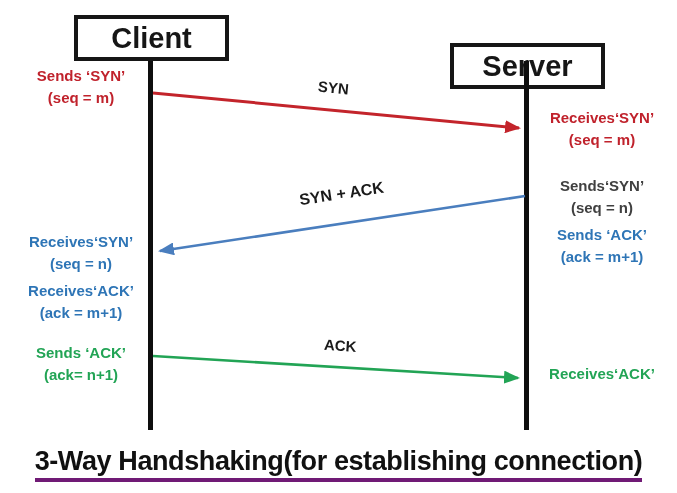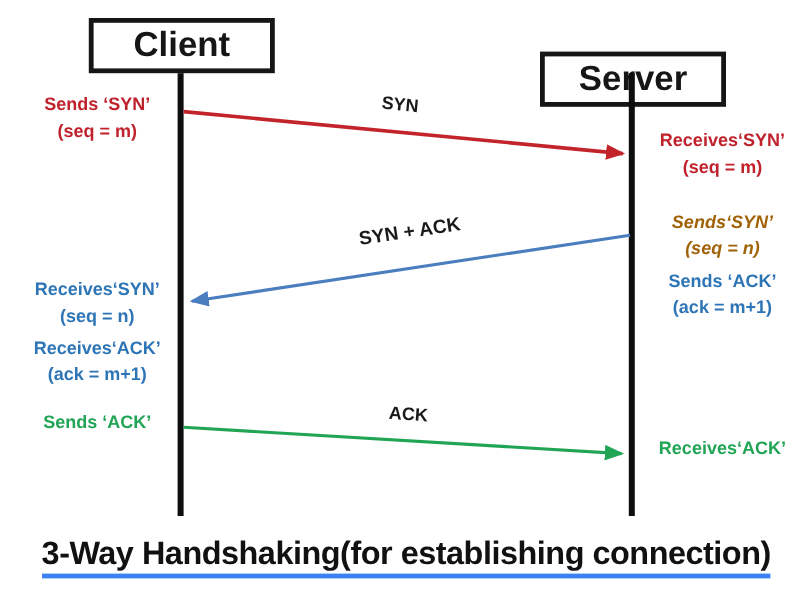--- a/index.html
+++ b/index.html
@@ -27,29 +27,29 @@
   }
   .lbl-syn{left:318px;top:79px;font-size:15px;transform:rotate(5.5deg);}
   .lbl-synack{left:299px;top:185px;font-size:16px;transform:rotate(-8.5deg);}
   .lbl-ack{left:324px;top:337px;font-size:15px;transform:rotate(4deg);}
   .note{
     position:absolute;font-size:15px;font-weight:bold;line-height:22px;
     text-align:center;white-space:nowrap;
   }
   .note-left{left:8px;width:146px;}
   .note-right{left:546px;width:112px;}
-  .nl1{top:77px;} .nl2{top:231px;} .nl3{top:280px;} .nl4{top:342px;}
+  .nl1{top:65px;} .nl2{top:231px;} .nl3{top:280px;} .nl4{top:342px;}
   .nr1{top:107px;} .nr2{top:175px;} .nr3{top:224px;} .nr4{top:363px;}
   .title-wrap{
     position:absolute;left:0;top:446px;width:677px;text-align:center;
   }
   .title-text{
     display:inline-block;font-size:27px;font-weight:bold;color:#111111;
     letter-spacing:-0.4px;white-space:nowrap;
-    border-bottom:4px solid #3b82f6;padding-bottom:1px;
+    border-bottom:4px solid #701a75;padding-bottom:1px;
   }
 </style>
 </head>
 <body>
 
 <div class="actor-box actor-client">
   <span>Client</span>
 </div>
 <div class="actor-box actor-server">
   <span>Server</span>
@@ -86,27 +86,28 @@
 <div class="note note-left nl2" style="color: rgb(46, 117, 182);">
   <div>Receives‘SYN’</div>
   <div>(seq = n)</div>
 </div>
 <div class="note note-left nl3" style="color: rgb(46, 117, 182);">
   <div>Receives‘ACK’</div>
   <div>(ack = m+1)</div>
 </div>
 <div class="note note-left nl4" style="color: rgb(34, 164, 85);">
   <div>Sends ‘ACK’</div>
+  <div>(ack= n+1)</div>
 </div>
 
 <div class="note note-right nr1" style="color: rgb(192, 34, 44);">
   <div>Receives‘SYN’</div>
   <div>(seq = m)</div>
 </div>
-<div class="note note-right nr2" style="color: #a16207; font-style: italic;">
+<div class="note note-right nr2" style="color: #404040;">
   <div>Sends‘SYN’</div>
   <div>(seq = n)</div>
 </div>
 <div class="note note-right nr3" style="color: rgb(46, 117, 182);">
   <div>Sends ‘ACK’</div>
   <div>(ack = m+1)</div>
 </div>
 <div class="note note-right nr4" style="color: rgb(34, 164, 85);">
   <div>Receives‘ACK’</div>
 </div>

